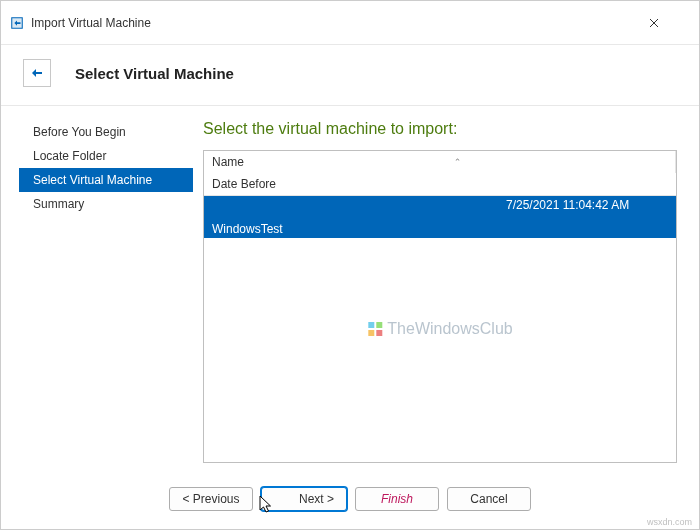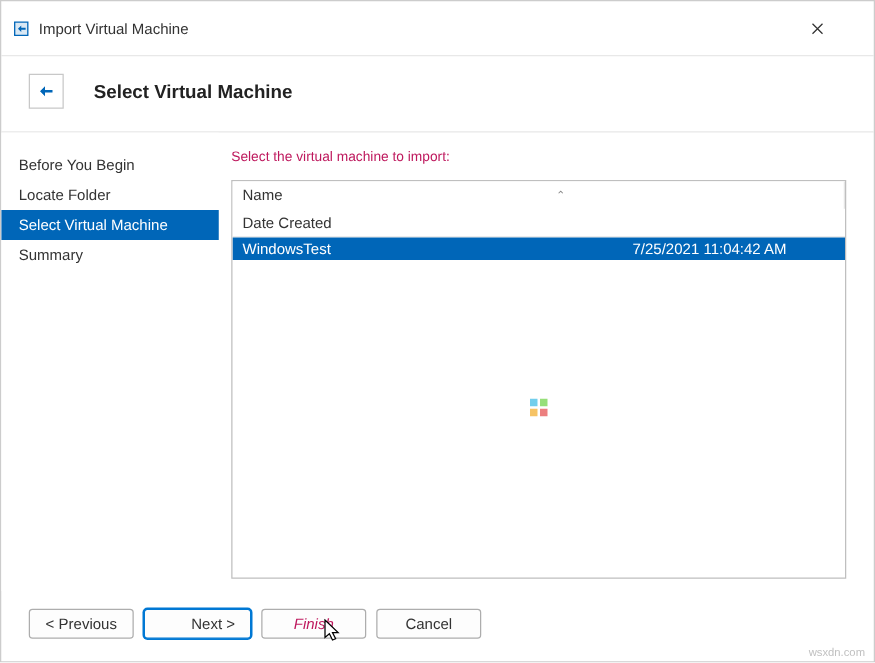--- a/index.html
+++ b/index.html
@@ -77,20 +77,21 @@
     }
     .header-title {
       font-size: 15px;
       font-weight: bold;
       color: #222;
     }
     .body {
       flex: 1;
       display: flex;
       overflow: hidden;
+      padding-left: 18px;
     }
     .sidebar {
       width: 174px;
       padding-top: 14px;
       background: #fff;
     }
     .sidebar-item {
       padding: 3px 14px 3px 14px;
       font-size: 12px;
       color: #333;
@@ -101,22 +102,22 @@
       background: #0066b8;
       color: #fff;
     }
     .main {
       flex: 1;
       padding: 14px 22px 10px 10px;
       display: flex;
       flex-direction: column;
     }
     .instruction {
-      font-size: 11px;
-      color: #be185d;
+      font-size: 16px;
+      color: #4d7c0f;
       margin-bottom: 12px;
     }
     .listview {
       flex: 1;
       border: 1px solid #bfbfbf;
       background: #fff;
       display: flex;
       flex-direction: column;
       overflow: hidden;
     }
@@ -161,20 +162,21 @@
       background: #0066b8;
       color: #fff;
     }
     .list-cell {
       padding: 2px 8px;
       white-space: nowrap;
       overflow: hidden;
     }
     .cell-name {
       flex: 1;
+      margin-top: 24px;
     }
     .cell-date {
       width: 178px;
     }
     .watermark {
       position: absolute;
       top: 50%;
       left: 50%;
       transform: translate(-50%, -50%);
       font-size: 16px;
@@ -185,21 +187,21 @@
       pointer-events: none;
       opacity: 0.8;
     }
     .wm-icon {
       width: 16px;
       height: 16px;
     }
     .footer {
       padding: 14px 22px 18px 22px;
       display: flex;
-      justify-content: flex-start;
+      justify-content: center;
       gap: 8px;
     }
     .btn {
       min-width: 84px;
       height: 24px;
       border: 1px solid #adadad;
       background: #fdfdfd;
       font-size: 12px;
       color: #333;
       cursor: pointer;
@@ -276,35 +278,36 @@
     <div class="main">
       <div class="instruction">Select the virtual machine to import:</div>
 
       <div class="listview">
         <div class="list-header">
           <div class="list-header-col col-name">
             <span>Name</span>
             <span class="sort-indicator">⌃</span>
           </div>
           <div class="list-header-col col-date">
-            <span>Date Created</span>
+            <span>Date Before</span>
           </div>
         </div>
         <div class="list-body">
           <div class="list-row selected">
             <div class="list-cell cell-name">WindowsTest</div>
             <div class="list-cell cell-date">7/25/2021 11:04:42 AM</div>
           </div>
           <div class="watermark">
             <svg class="wm-icon" viewBox="0 0 16 16">
               <rect x="1" y="1" width="6" height="6" fill="#4fc3e8"></rect>
               <rect x="9" y="1" width="6" height="6" fill="#7cd858"></rect>
               <rect x="1" y="9" width="6" height="6" fill="#f5b53f"></rect>
               <rect x="9" y="9" width="6" height="6" fill="#e86060"></rect>
             </svg>
+            <span>TheWindowsClub</span>
           </div>
         </div>
       </div>
     </div>
 
   </div>
 
   <div class="footer" style="position:relative;">
     <button class="btn">&lt; Previous</button>
     <button class="btn focus">Next &gt;</button>

